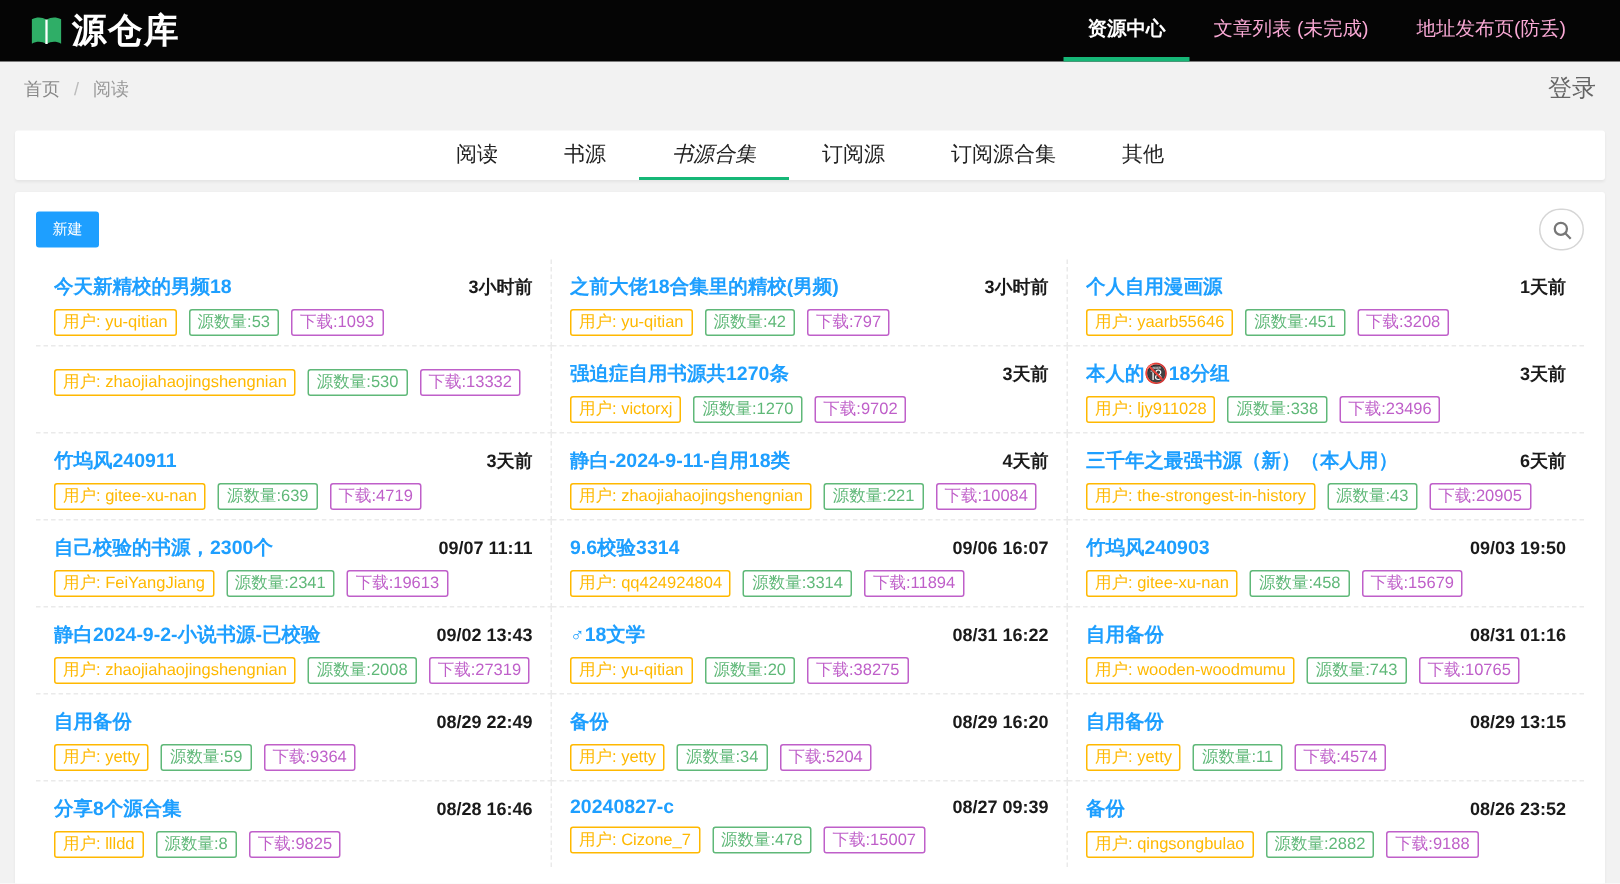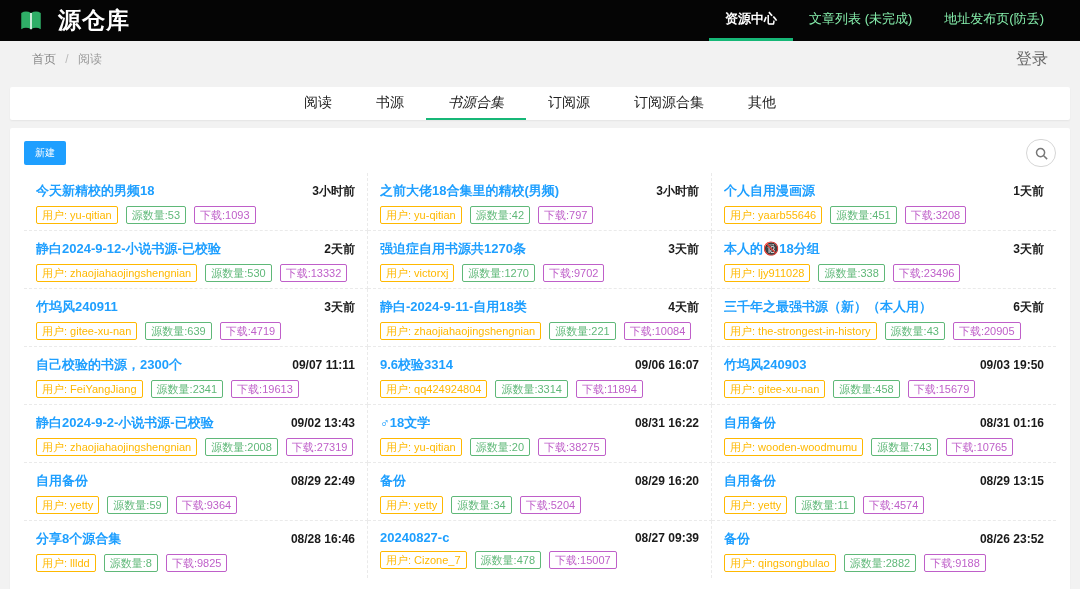--- a/index.html
+++ b/index.html
@@ -12,37 +12,37 @@
   }
 
   
   .header {
     height: 41px;
     background: var(--header-bg, #000);
     display: flex;
     align-items: stretch;
     padding-left: 18px;
   }
-  .logo { display: flex; align-items: center; gap: 14px; cursor: pointer; }
+  .logo { display: flex; align-items: center; gap: 4px; cursor: pointer; }
   .logo-text { color: #fff; font-size: 23px; font-weight: 700; letter-spacing: 1px; }
   .top-nav { margin-left: auto; display: flex; align-items: stretch; margin-right: 20px; }
   .nav-item {
     display: flex; align-items: center;
     padding: 0 16px;
-    color: #86efac; font-size: 13px;
+    color: #f9a8d4; font-size: 13px;
     text-decoration: none; cursor: pointer;
     border-bottom: 3px solid transparent;
   }
   .nav-item.active { color: #fff; font-weight: 700; border-bottom-color: var(--accent-green, #16b777); }
 
   
   .breadcrumb-row {
     height: 36px;
     display: flex; align-items: center; justify-content: space-between;
-    padding: 0 32px;
+    padding: 0 16px;
     color: #999; font-size: 12px;
   }
   .breadcrumb a { color: #888; text-decoration: none; cursor: pointer; }
   .breadcrumb .sep { margin: 0 6px; color: #bbb; }
   .login-link { color: #666; text-decoration: none; cursor: pointer; font-size: 16px; }
 
   
   .tabs-card {
     margin: 10px 10px 8px;
     background: #fff;
@@ -198,24 +198,20 @@
       <span class="item-time">1天前</span>
     </div>
     <div class="item-tags">
       <span class="tag tag-user">用户: yaarb55646</span>
       <span class="tag tag-sources">源数量:451</span>
       <span class="tag tag-downloads">下载:3208</span>
     </div>
   </div>
 
   <div class="item">
-    <div class="item-top">
-      <a class="item-title">静白2024-9-12-小说书源-已校验</a>
-      <span class="item-time">2天前</span>
-    </div>
     <div class="item-tags">
       <span class="tag tag-user">用户: zhaojiahaojingshengnian</span>
       <span class="tag tag-sources">源数量:530</span>
       <span class="tag tag-downloads">下载:13332</span>
     </div>
   </div>
 
   <div class="item">
     <div class="item-top">
       <a class="item-title">强迫症自用书源共1270条</a>

